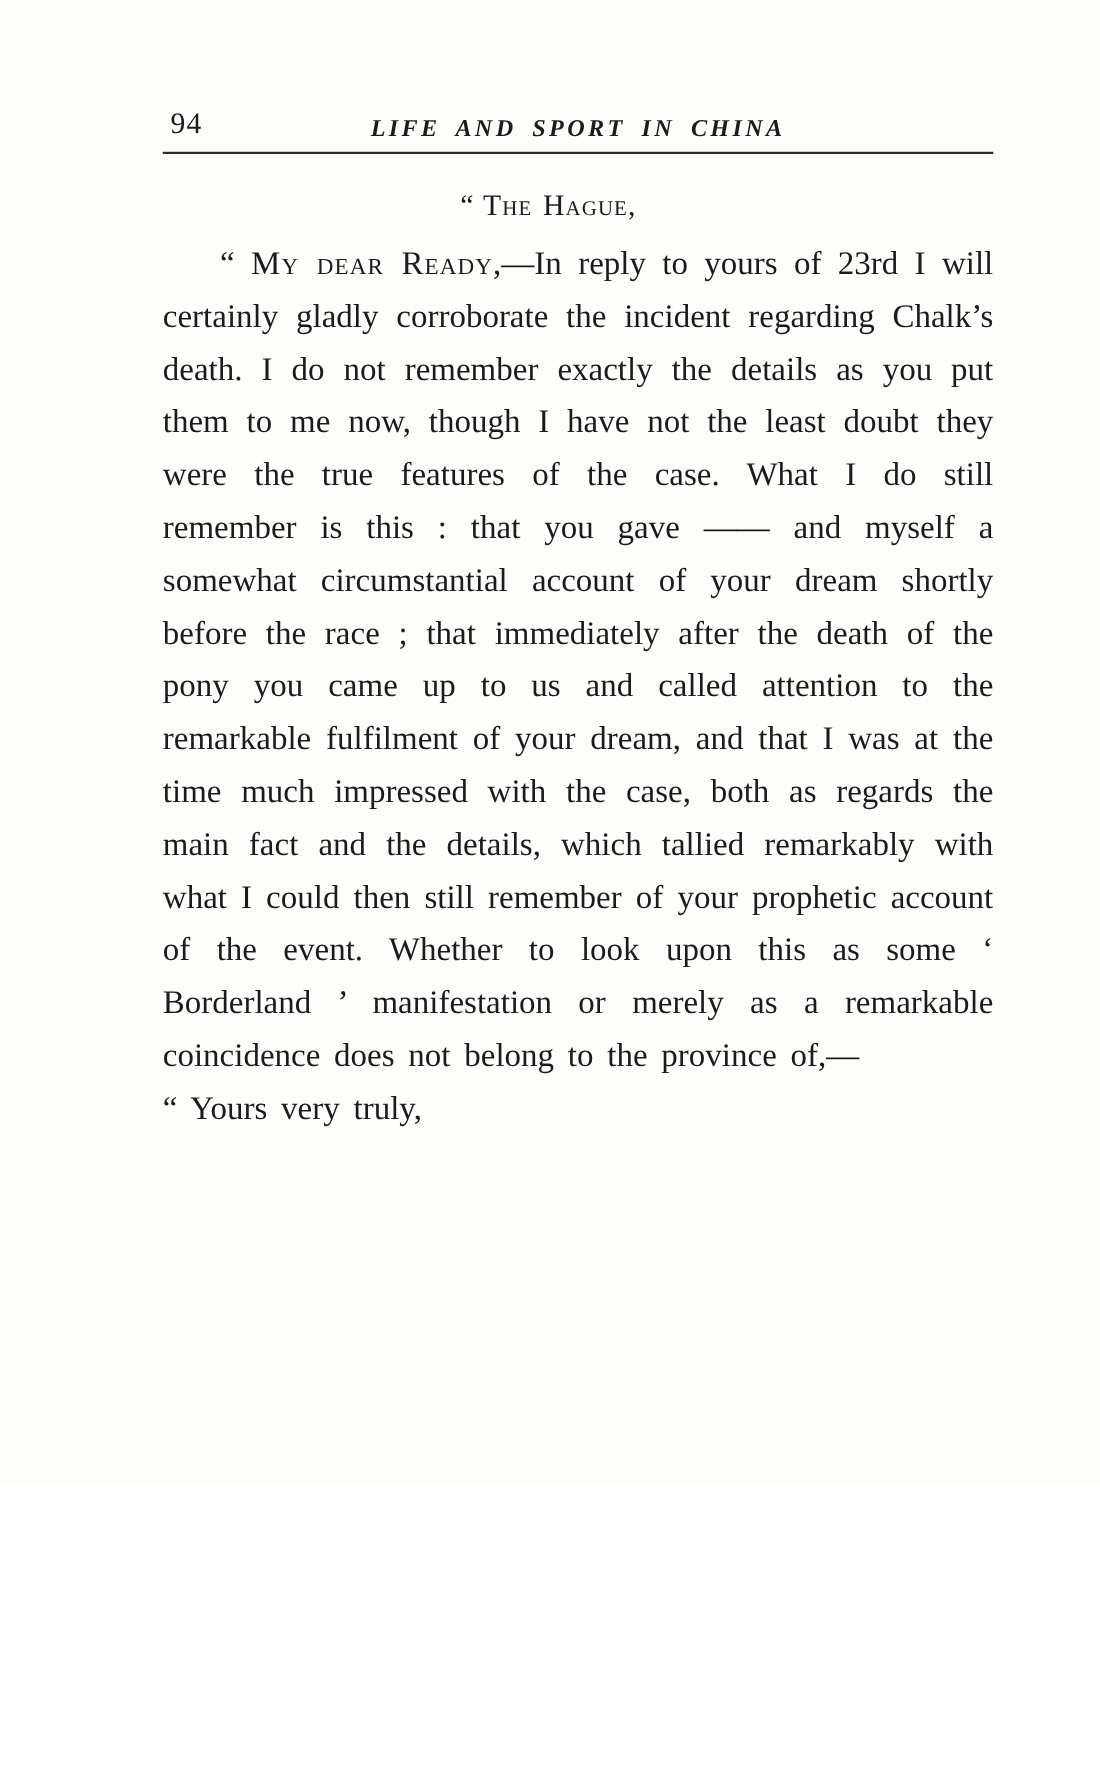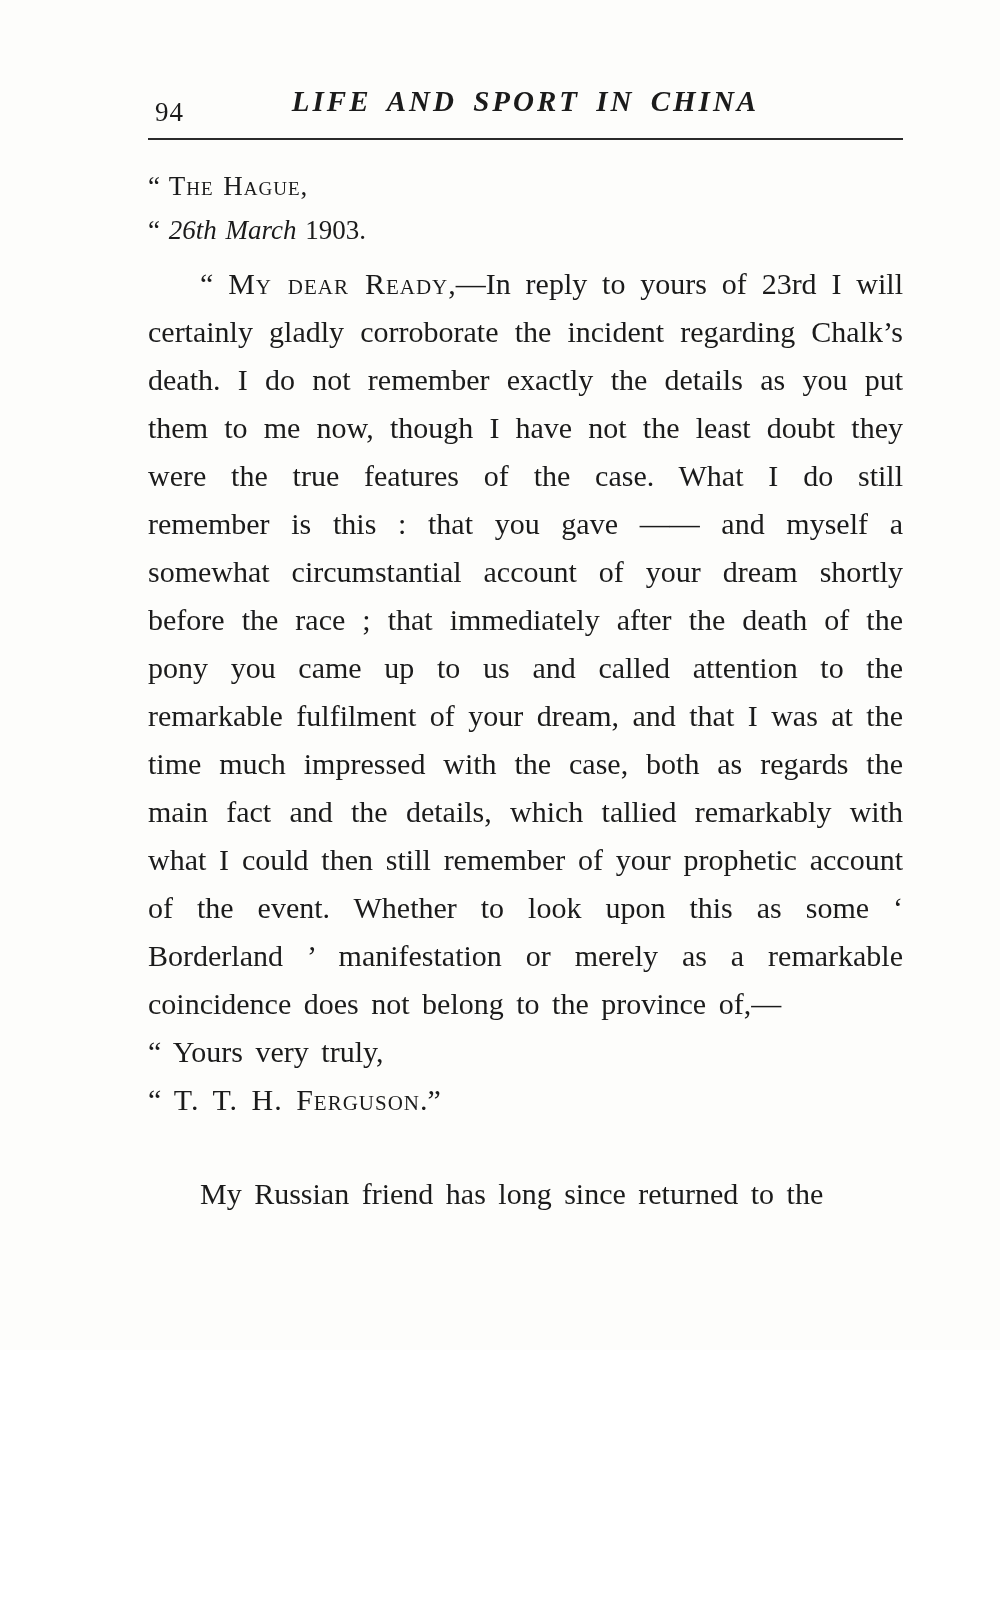--- a/index.html
+++ b/index.html
@@ -29,25 +29,25 @@
     left: 7px;
     bottom: 2px;
     font-size: 27px;
     letter-spacing: 1px;
   }
 
   .running-title {
     position: absolute;
     left: 0;
     right: 0;
-    bottom: 12px;
+    bottom: 0;
     text-align: center;
     font-style: italic;
     font-weight: bold;
-    font-size: 29px;
+    font-size: 22px;
     letter-spacing: 3px;
     word-spacing: 6px;
   }
 
   .header-rule {
     border: none;
     border-top: 2px solid #2b2b2b;
     margin-top: 8px;
   }
 
@@ -55,21 +55,21 @@
     margin-top: 24px;
     font-size: 30px;
     line-height: 48px;
     text-align: justify;
     word-spacing: 5px;
   }
 
   .para { text-align: justify; }
 
   .dateline {
-    text-align: left;
+    text-align: center;
     margin-top: 22px;
     font-size: 27px;
     line-height: 44px;
     word-spacing: 2px;
   }
 
   .dateline-place { padding-right: 54px; }
   .dateline-date  { padding-right: 44px; }
 
   .smallcaps {
@@ -109,32 +109,25 @@
 
   <hr class="header-rule">
 
   <main class="page-body">
 
 
     <div class="dateline">
       <div class="dateline-place">
         <span>“ </span><span class="smallcaps">The Hague,</span>
       </div>
-      <div class="dateline-date">
-        <span>“ </span><span class="italic">26th March</span><span> 1903.</span>
-      </div>
     </div>
 
     <p class="para letter">
       <span>“ </span><span class="smallcaps">My dear Ready</span><span>,—In reply to yours of 23rd I will certainly gladly corroborate the incident regarding Chalk’s death. I do not remember exactly the details as you put them to me now, though I have not the least doubt they were the true features of the case. What I do still remember is this : that you gave —— and myself a somewhat circumstantial account of your dream shortly before the race ; that immediately after the death of the pony you came up to us and called attention to the remarkable fulfilment of your dream, and that I was at the time much impressed with the case, both as regards the main fact and the details, which tallied remarkably with what I could then still remember of your prophetic account of the event. Whether to look upon this as some ‘ Borderland ’ manifestation or merely as a remarkable coincidence does not belong to the province of,—</span>
     </p>
 
     <div class="closing-line valediction">“ Yours very truly,</div>
 
-    <div class="closing-line signature">
-      <span>“ </span><span class="smallcaps">T. T. H. Ferguson</span><span>.”</span>
-    </div>
 
-    <p class="para final-para">My Russian friend has long since returned to the</p>
 
   </main>
 
 </div>
 
 </body></html>

